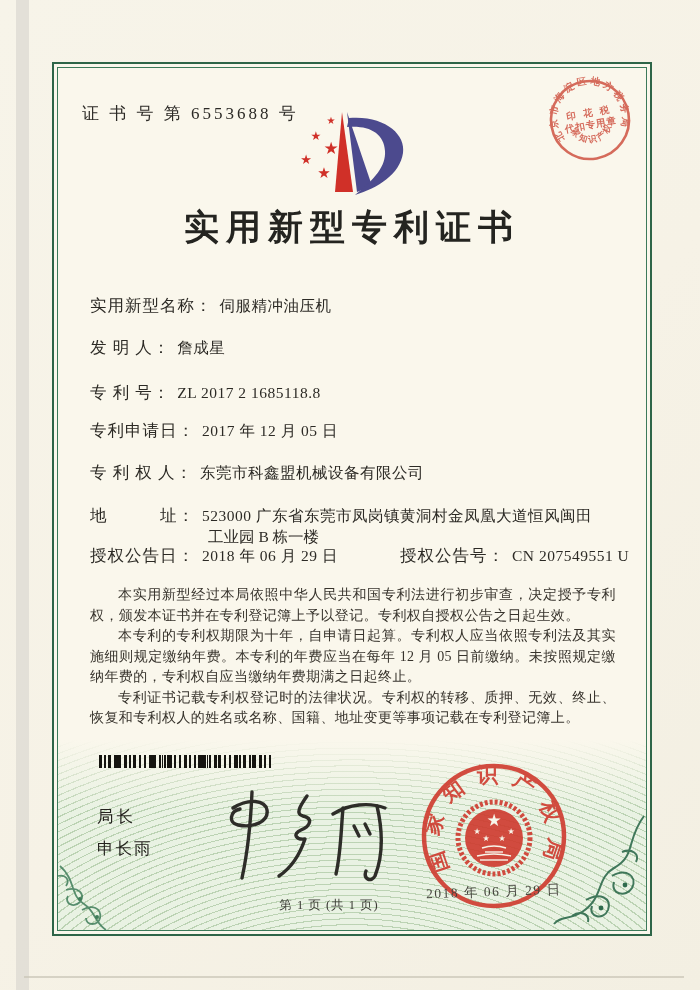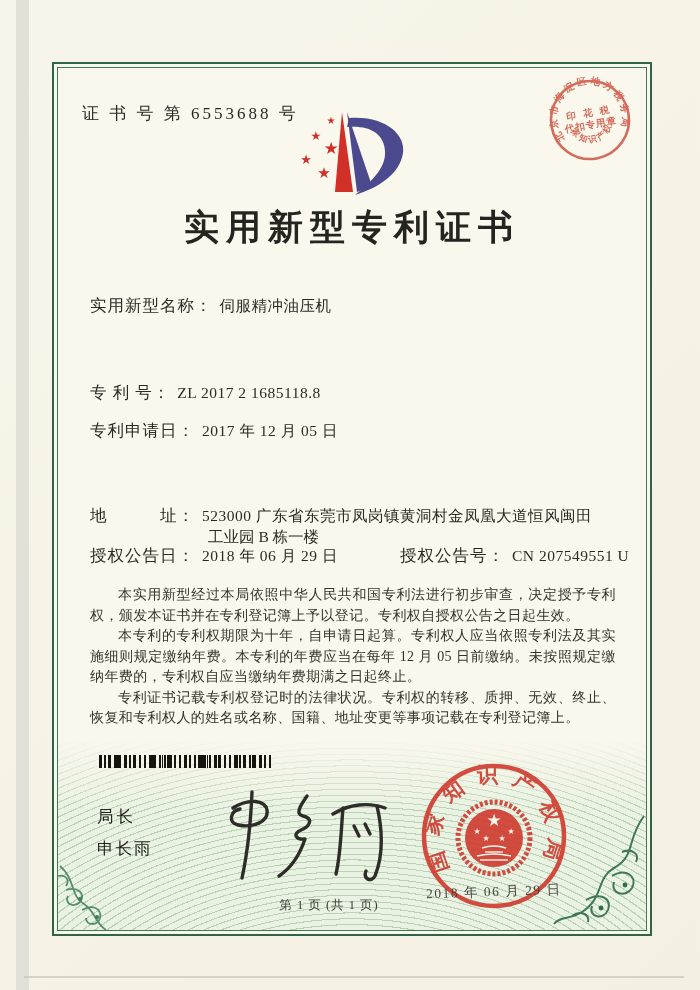--- a/index.html
+++ b/index.html
@@ -127,25 +127,31 @@
       <polygon points="62,6 72,86 87,80"></polygon>
       <path d="M 64 12 C 99 9 121 28 118 47 C 115 68 93 82 70 89 C 90 73 101 60 100 45 C 99 27 84 19 62 21 Z"></path>
     </g>
   </svg>
 
   <div class="abs title">实用新型专利证书</div>
 
   <div class="abs row" style="top:231px">
     <span class="flabel">实用新型名称：</span><span class="fvalue">伺服精冲油压机</span>
   </div>
+  <div class="abs row" style="top:273px">
+    <span class="flabel">发  明  人：</span><span class="fvalue">詹成星</span>
+  </div>
   <div class="abs row" style="top:318px">
     <span class="flabel">专  利  号：</span><span class="fvalue">ZL 2017 2 1685118.8</span>
   </div>
   <div class="abs row" style="top:356px">
     <span class="flabel">专利申请日：</span><span class="fvalue">2017 年 12 月 05 日</span>
+  </div>
+  <div class="abs row" style="top:398px">
+    <span class="flabel">专 利 权 人：</span><span class="fvalue">东莞市科鑫盟机械设备有限公司</span>
   </div>
   <div class="abs row" style="top:441px">
     <span class="flabel">地　　　址：</span><span class="fvalue">523000 广东省东莞市凤岗镇黄洞村金凤凰大道恒风闽田</span>
   </div>
   <div class="abs addr2">工业园 B 栋一楼</div>
   <div class="abs row row2col" style="top:481px">
     <span class="flabel">授权公告日：</span><span class="fvalue">2018 年 06 月 29 日</span>
     <span class="pair2">
       <span class="flabel">授权公告号：</span><span class="fvalue">CN 207549551 U</span>
     </span>

